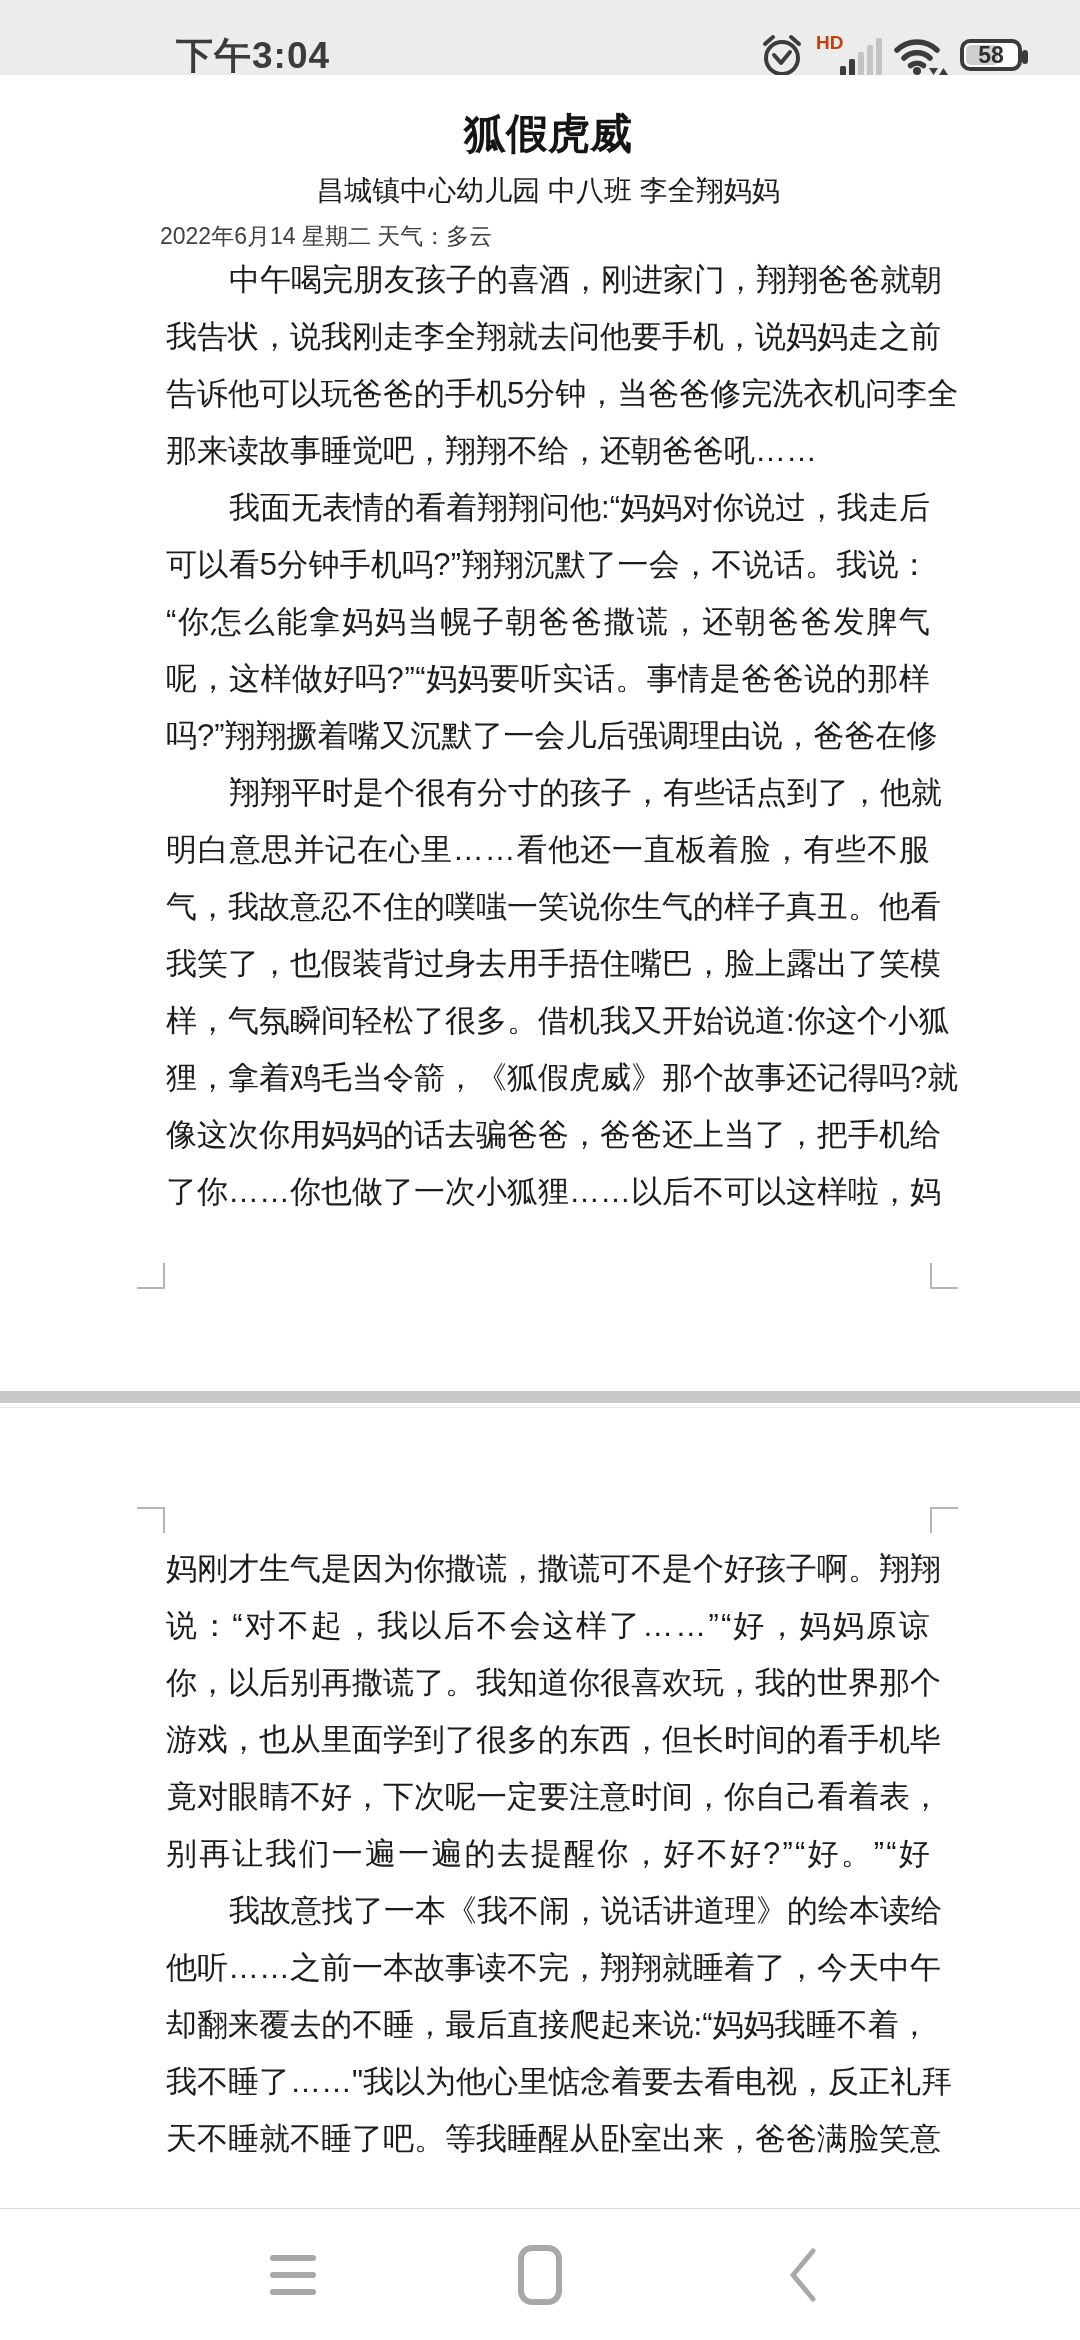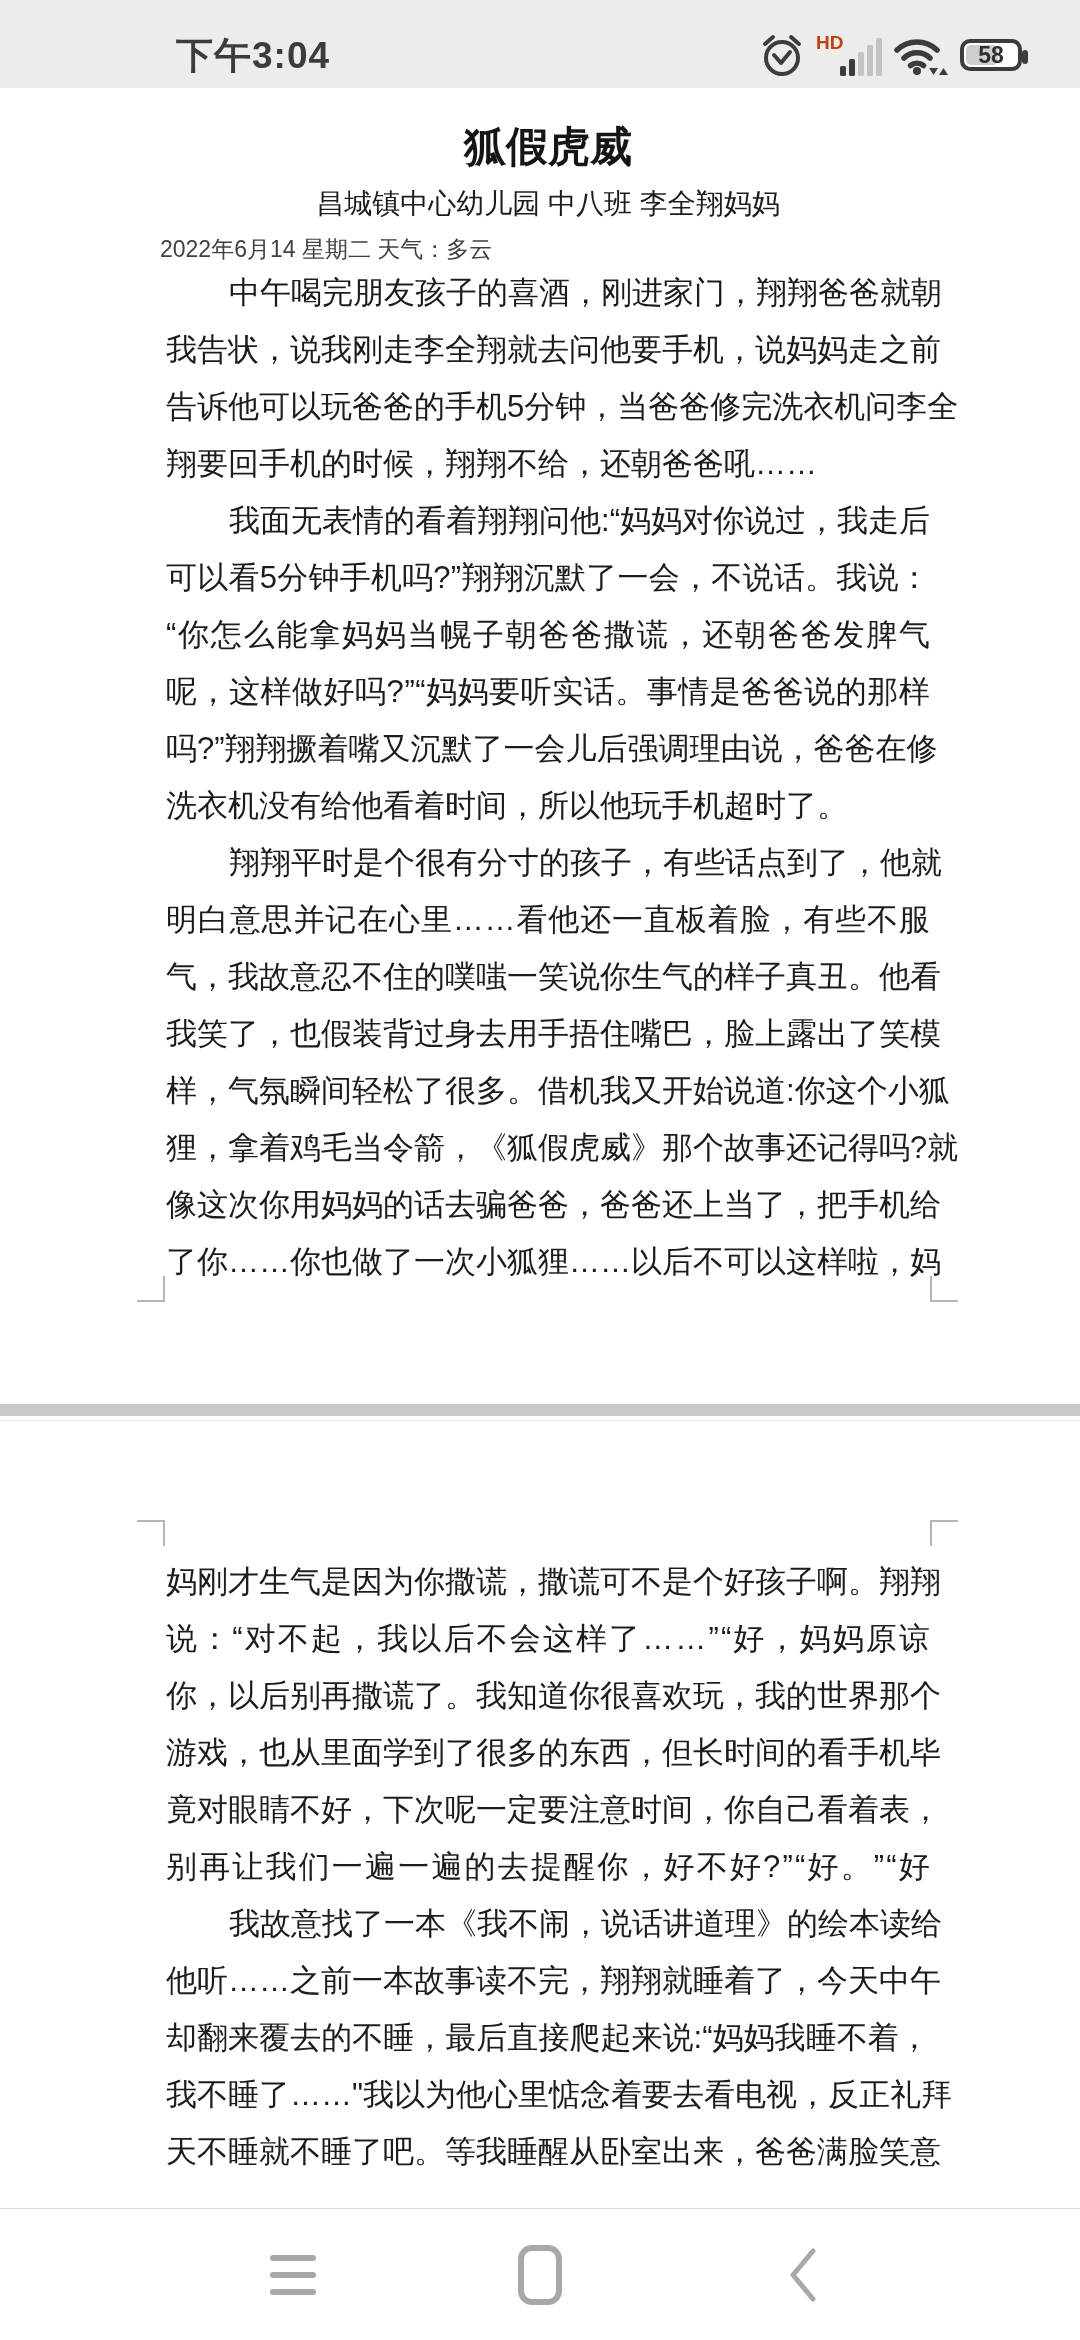--- a/index.html
+++ b/index.html
@@ -25,21 +25,21 @@
   .sig .bars i.on { background:#3c3c3c; }
   .batt { position:relative; width:62px; height:32px; border:4px solid #3c3c3c; border-radius:10px; background:#fff; }
   .batt .fill { position:absolute; left:2px; top:2px; bottom:2px; width:32px; background:#cfcfcf; border-radius:5px; }
   .batt .pct {
     position:absolute; left:0; top:0; width:100%; height:100%;
     display:flex; align-items:center; justify-content:center;
     font-size:23px; font-weight:600; color:#2e2e2e;
   }
   .batt .tip { position:absolute; right:-10px; top:7px; width:6px; height:14px; background:#3c3c3c; border-radius:3px; }
   
-  .doc { position:absolute; left:0; top:88px; width:1080px; height:2118px; overflow:hidden; background:#ffffff; }
+  .doc { position:absolute; left:0; top:75px; width:1080px; height:2118px; overflow:hidden; background:#ffffff; }
   .doc-title { position:absolute; left:166px; top:33px; width:764px; text-align:center;
                font-size:42px; line-height:52px; font-weight:700; color:#151515; }
   .doc-byline { position:absolute; left:166px; top:99px; width:764px; text-align:center;
                 font-size:28px; line-height:34px; color:#1c1c1c; }
   .doc-date { position:absolute; left:160px; top:146px; font-size:23px; line-height:30px; color:#404040; }
   .page-body { position:absolute; left:166px; width:764px; color:#1c1c1c; }
   #page-body-0 { top:176px; }
   #page-body-1 { top:1465px; }
   .line { height:57px; font-size:31px; line-height:57px; white-space:nowrap; }
   .line.just { display:flex; justify-content:space-between; align-items:center; white-space:normal; }
@@ -192,21 +192,21 @@
           <span>爸</span>
           <span>修</span>
           <span>完</span>
           <span>洗</span>
           <span>衣</span>
           <span>机</span>
           <span>问</span>
           <span>李</span>
           <span>全</span>
         </div>
-        <div class="line">翔要回手机的时候，翔翔不给，还朝爸爸吼……</div>
+        <div class="line">那来读故事睡觉吧，翔翔不给，还朝爸爸吼……</div>
         <div class="line just ind">
           <span>我</span>
           <span>面</span>
           <span>无</span>
           <span>表</span>
           <span>情</span>
           <span>的</span>
           <span>看</span>
           <span>着</span>
           <span>翔</span>
@@ -329,21 +329,20 @@
           <span>调</span>
           <span>理</span>
           <span>由</span>
           <span>说</span>
           <span>，</span>
           <span>爸</span>
           <span>爸</span>
           <span>在</span>
           <span>修</span>
         </div>
-        <div class="line">洗衣机没有给他看着时间，所以他玩手机超时了。</div>
         <div class="line just ind">
           <span>翔</span>
           <span>翔</span>
           <span>平</span>
           <span>时</span>
           <span>是</span>
           <span>个</span>
           <span>很</span>
           <span>有</span>
           <span>分</span>

